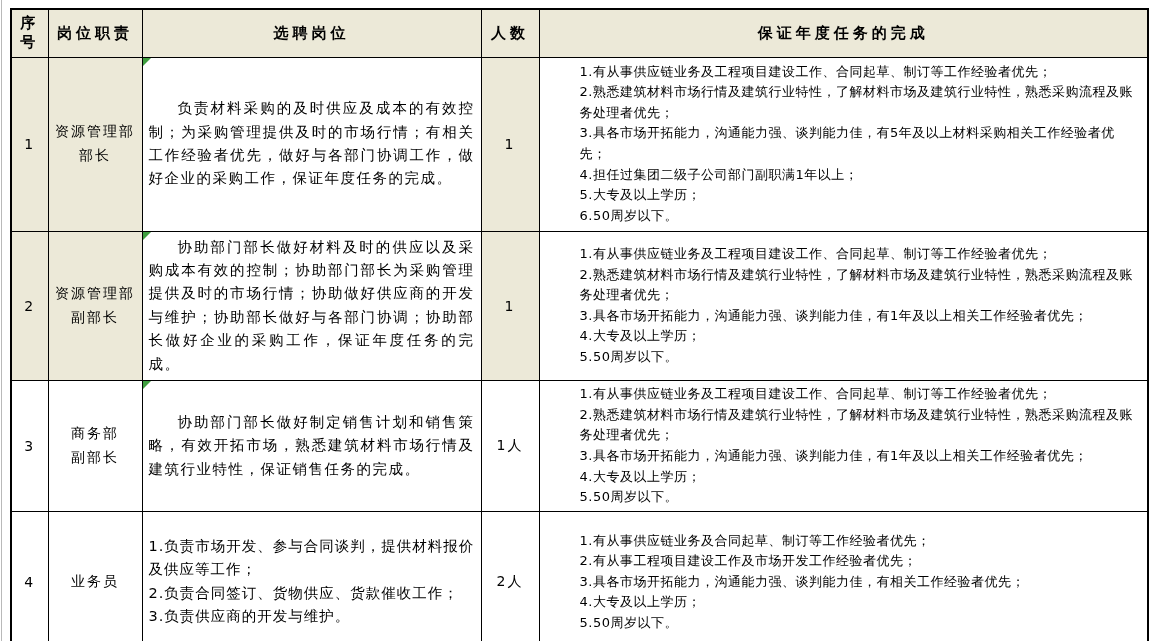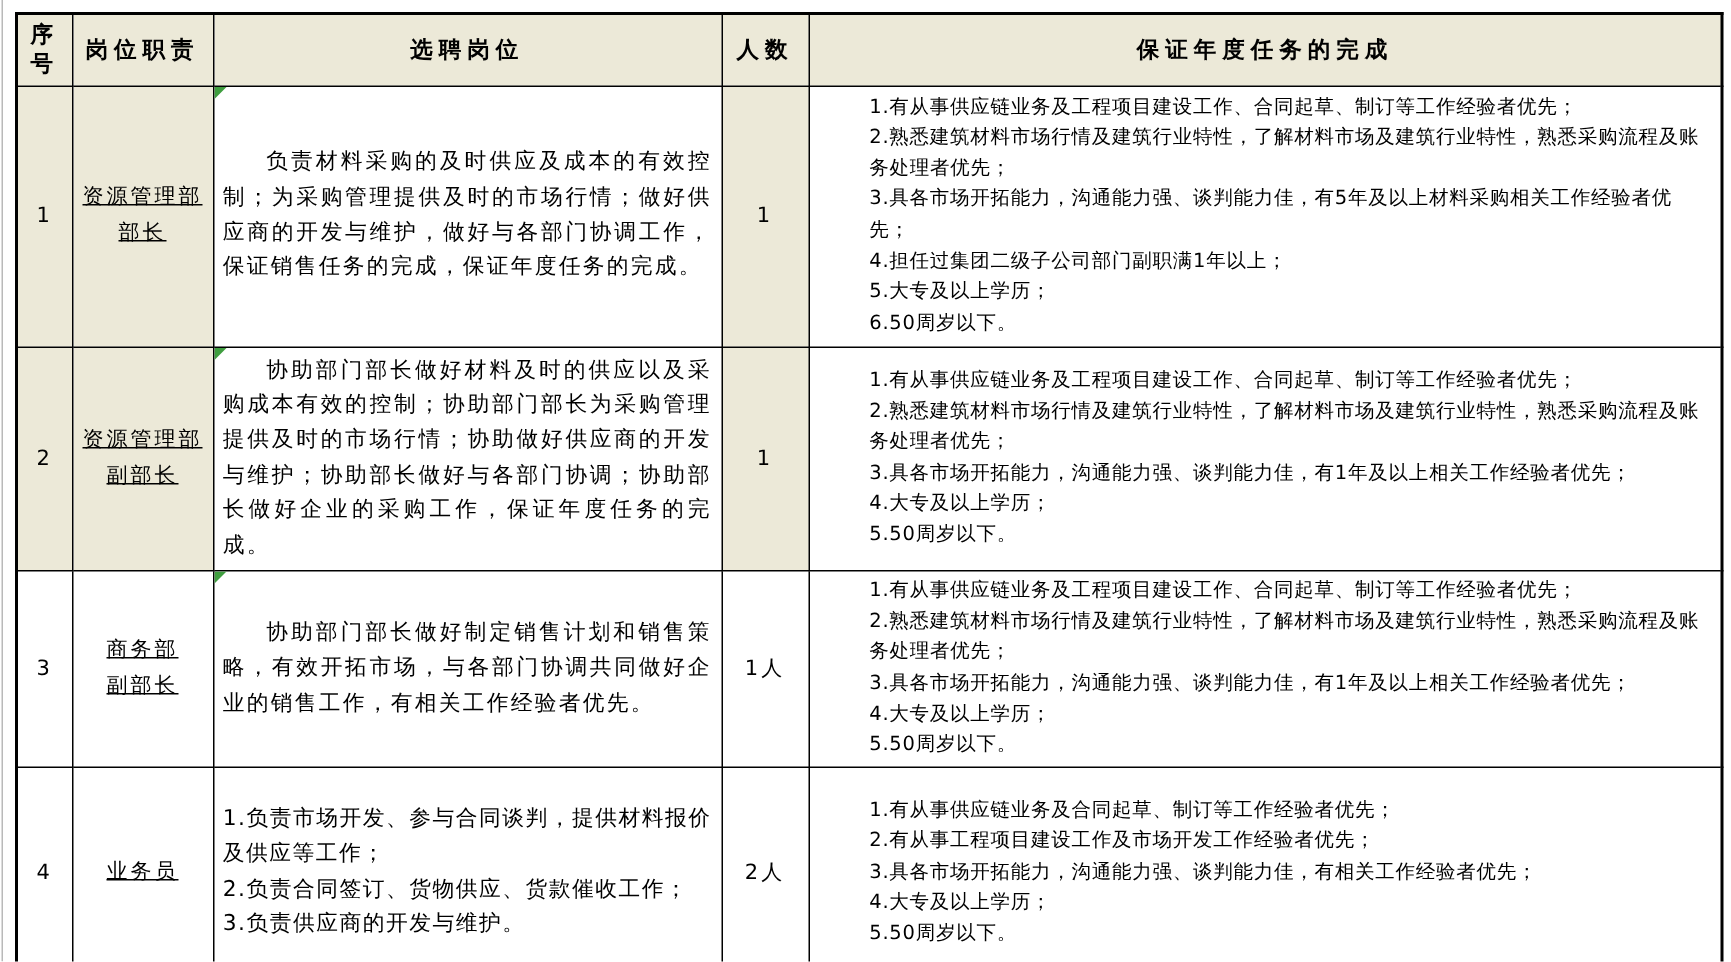--- a/index.html
+++ b/index.html
@@ -19,21 +19,21 @@
     padding:2px 4px;
     vertical-align:middle;
     overflow:hidden;
   }
   .grid th{
     background:#ece9d8;
     font-weight:bold;font-size:15px;letter-spacing:4px;
     text-align:center;
   }
   td.c{text-align:center;font-size:14px;letter-spacing:2px;}
-  td.pos{white-space:pre-line;line-height:1.7;text-decoration:underline;}
+  td.pos{white-space:pre-line;line-height:1.7;}
   td.hl{background:#ece9d8;}
   td.duty{position:relative;padding:4px 6px;}
   .para{
     font-size:14.5px;line-height:1.62;letter-spacing:1.5px;
     text-align:justify;
   }
   .para.indent{text-indent:2em;}
   .para.list{white-space:pre-line;text-align:left;letter-spacing:1px;}
   td.req{padding:3px 6px;}
   .reqtext{
@@ -68,21 +68,21 @@
         <th>保证年度任务的完成</th>
       </tr>
     </thead>
     <tbody>
       <tr style="height:174px;">
         <td class="c hl">1</td>
         <td class="c pos hl">资源管理部
 部长</td>
         <td class="duty">
           <span class="flag"></span>
-          <div class="para indent">负责材料采购的及时供应及成本的有效控制；为采购管理提供及时的市场行情；做好供应商的开发与维护，做好与各部门协调工作，保证销售任务的完成，保证年度任务的完成。</div>
+          <div class="para indent">负责材料采购的及时供应及成本的有效控制；为采购管理提供及时的市场行情；有相关工作经验者优先，做好与各部门协调工作，做好企业的采购工作，保证年度任务的完成。</div>
         </td>
         <td class="c hl">1</td>
         <td class="req">
           <div class="reqtext">1.有从事供应链业务及工程项目建设工作、合同起草、制订等工作经验者优先；
 2.熟悉建筑材料市场行情及建筑行业特性，了解材料市场及建筑行业特性，熟悉采购流程及账务处理者优先；
 3.具各市场开拓能力，沟通能力强、谈判能力佳，有5年及以上材料采购相关工作经验者优先；
 4.担任过集团二级子公司部门副职满1年以上；
 5.大专及以上学历；
 6.50周岁以下。</div>
         </td>
@@ -103,21 +103,21 @@
 4.大专及以上学历；
 5.50周岁以下。</div>
         </td>
       </tr>
       <tr style="height:126px;">
         <td class="c">3</td>
         <td class="c pos">商务部
 副部长</td>
         <td class="duty">
           <span class="flag"></span>
-          <div class="para indent">协助部门部长做好制定销售计划和销售策略，有效开拓市场，与各部门协调共同做好企业的销售工作，有相关工作经验者优先。</div>
+          <div class="para indent">协助部门部长做好制定销售计划和销售策略，有效开拓市场，熟悉建筑材料市场行情及建筑行业特性，保证销售任务的完成。</div>
         </td>
         <td class="c">1人</td>
         <td class="req">
           <div class="reqtext">1.有从事供应链业务及工程项目建设工作、合同起草、制订等工作经验者优先；
 2.熟悉建筑材料市场行情及建筑行业特性，了解材料市场及建筑行业特性，熟悉采购流程及账务处理者优先；
 3.具各市场开拓能力，沟通能力强、谈判能力佳，有1年及以上相关工作经验者优先；
 4.大专及以上学历；
 5.50周岁以下。</div>
         </td>
       </tr>

